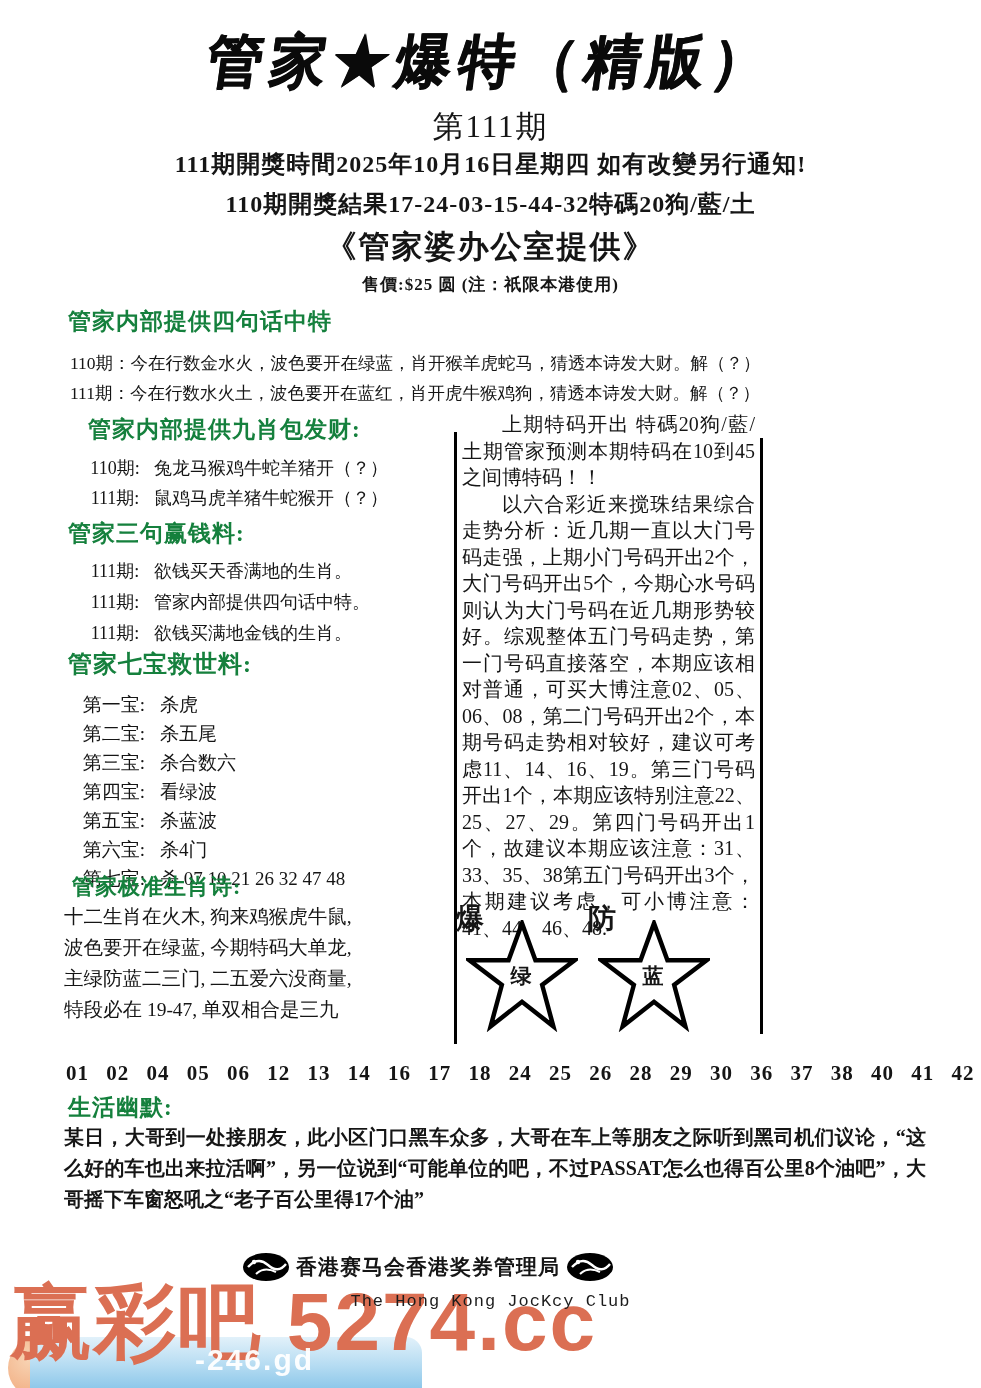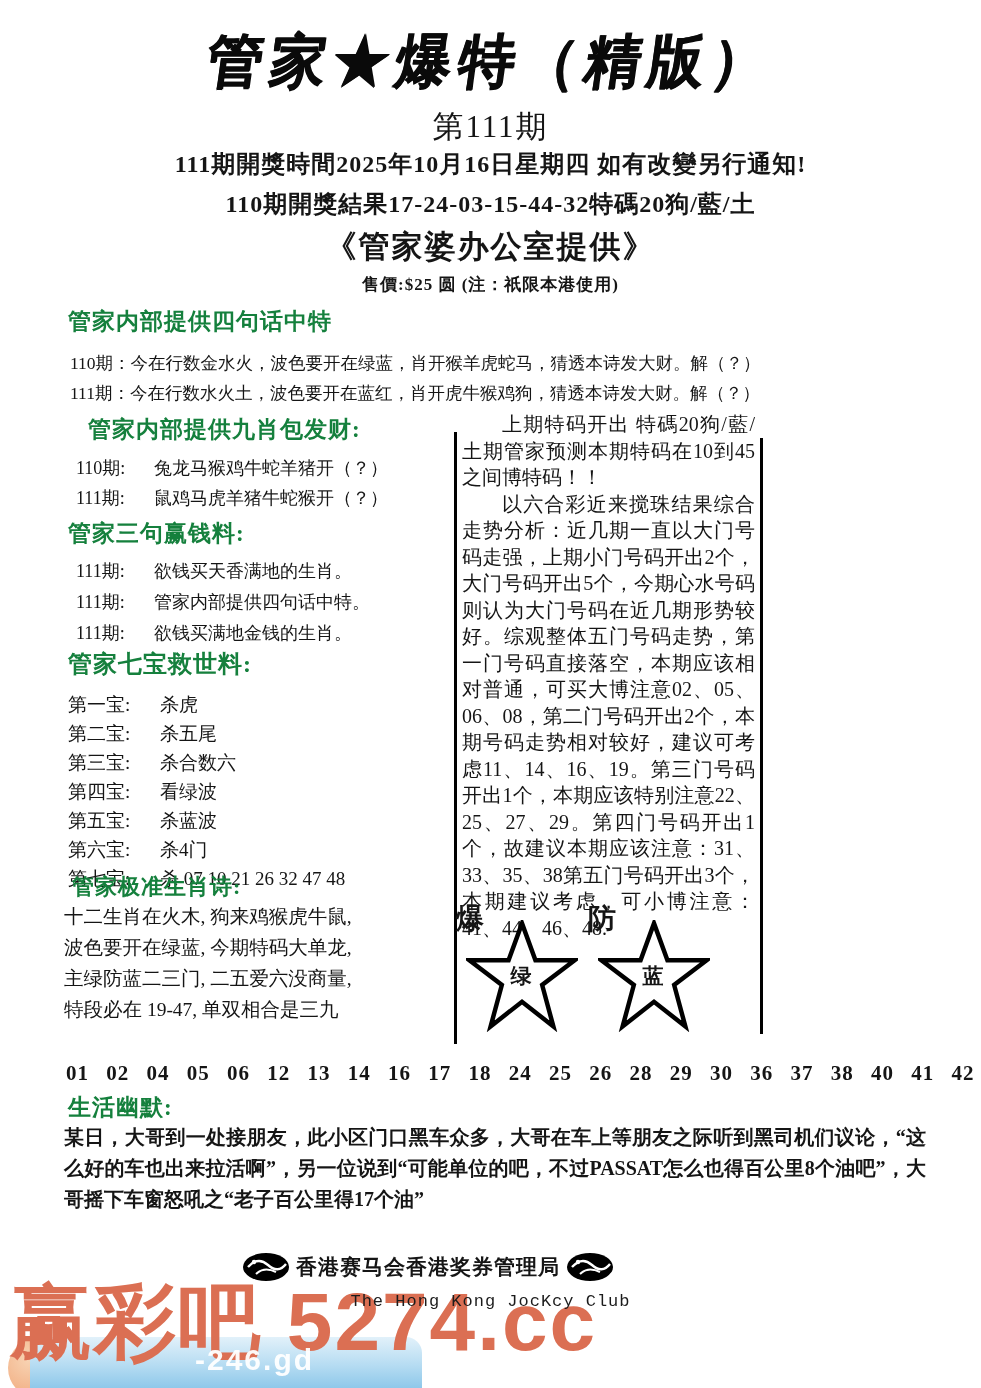--- a/index.html
+++ b/index.html
@@ -25,21 +25,21 @@
   .provider{top:226px; font-size:31px; font-weight:bold; letter-spacing:2px;}
   .price-note{top:273px; font-size:17px; font-weight:bold; letter-spacing:1px;}
 
   
   .sec-heading{font-weight:bold; font-size:23px; letter-spacing:1px; color:#15803d; white-space:nowrap;}
   .h-four{left:68px; top:306px;}
   .four-lines{left:70px; top:348px; font-size:17.5px; line-height:30px; white-space:nowrap;}
   .h-nine{left:68px; top:414px;margin-left:20px;}
   .rows{font-size:18px; line-height:30px;}
   .rows .row{display:flex; white-space:nowrap;}
-  .rows .lbl{width:78px; flex:0 0 auto;}
+  .rows .lbl{width:78px; flex:0 0 auto;text-align:center;}
   .nine-rows{left:76px; top:453px;}
   .h-three{left:68px; top:518px;}
   .three-rows{left:76px; top:556px; line-height:31px;}
   .h-seven{left:68px; top:648px; font-size:24px;}
   .seven-rows{left:68px; top:690px; font-size:19px; line-height:29px;}
   .seven-rows .lbl{width:92px;}
   .h-poem{left:72px; top:872px; font-size:22px;}
   .poem{left:64px; top:901px; font-size:19.5px; line-height:31px; white-space:nowrap;}
 
   

